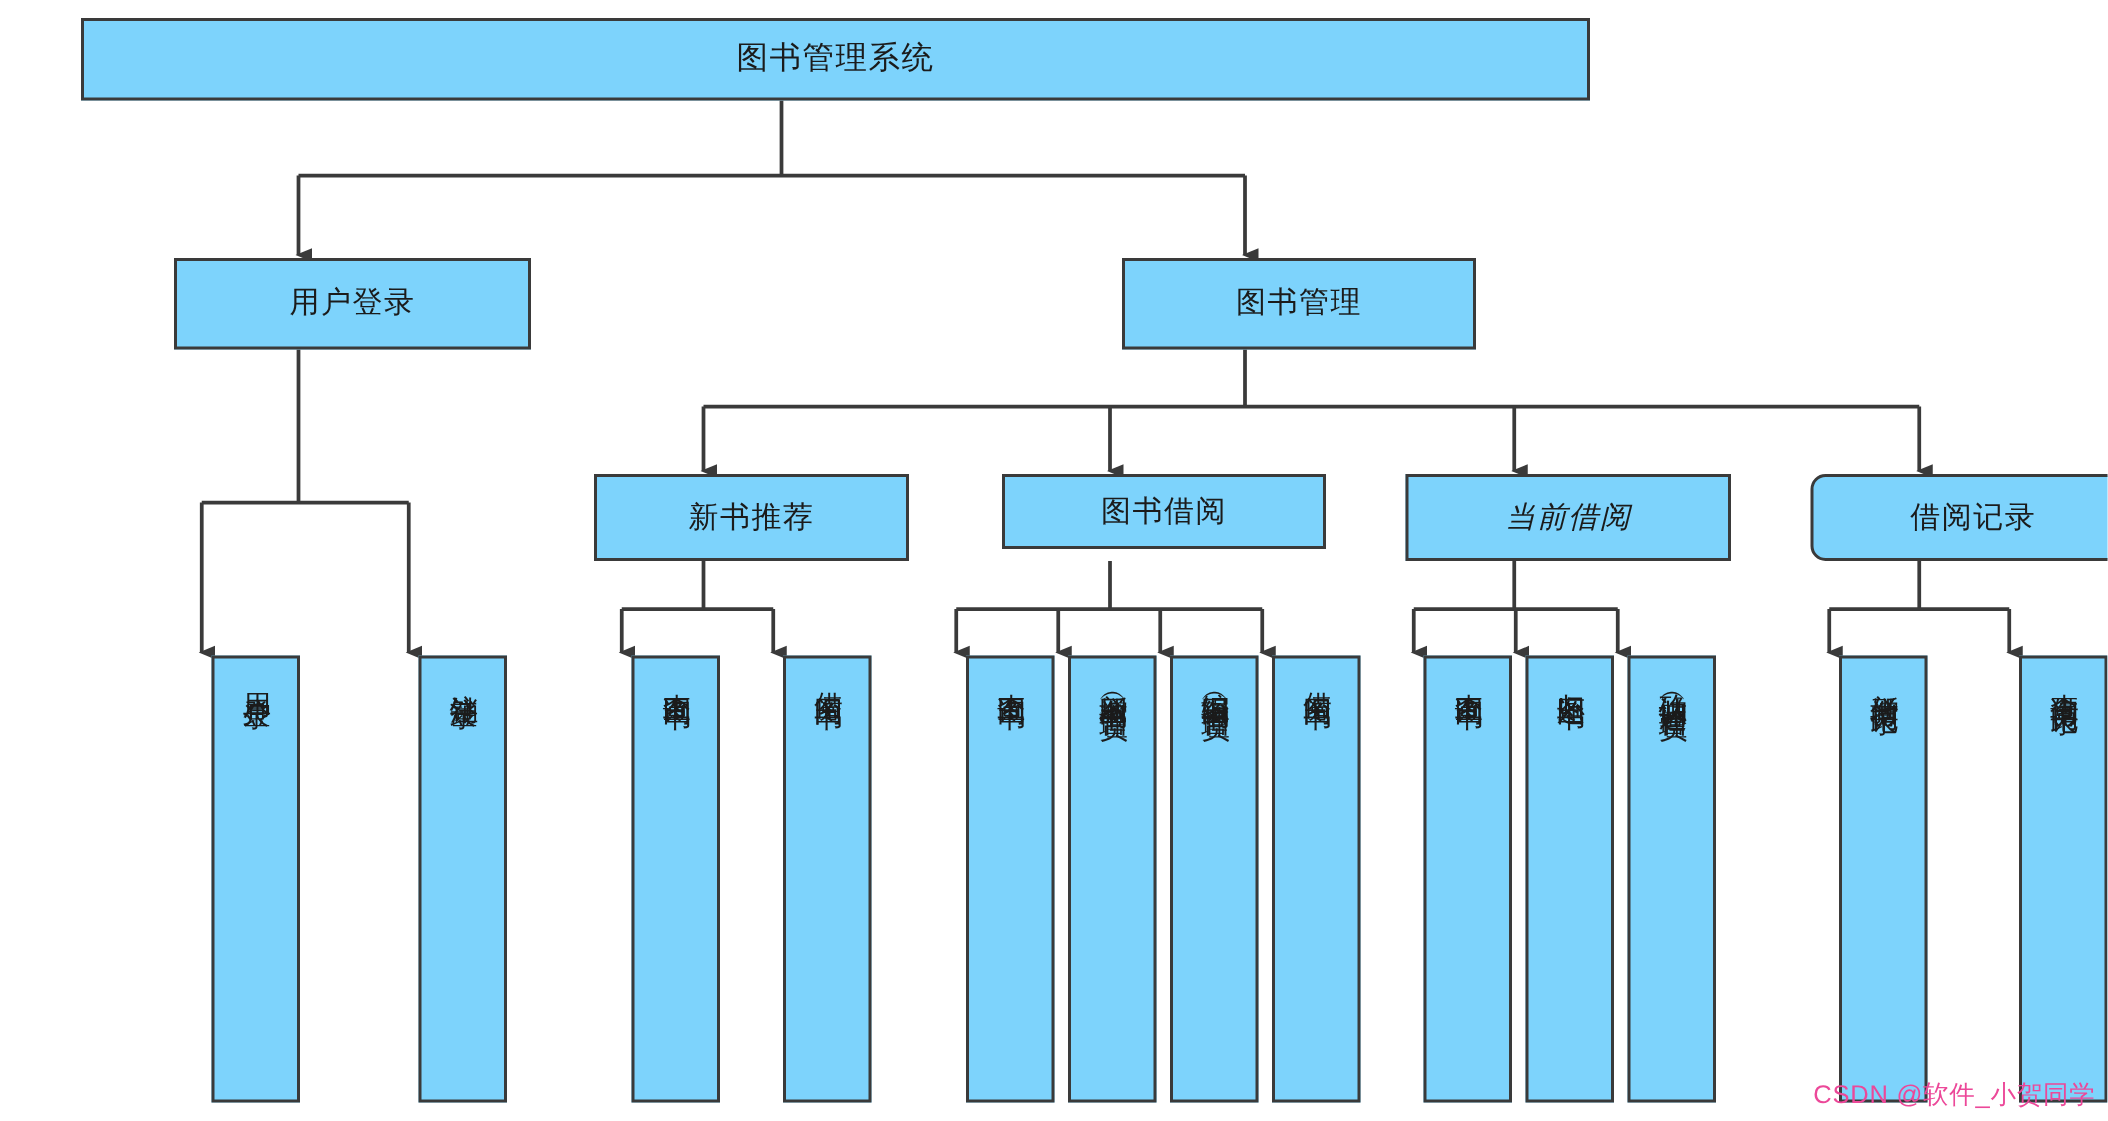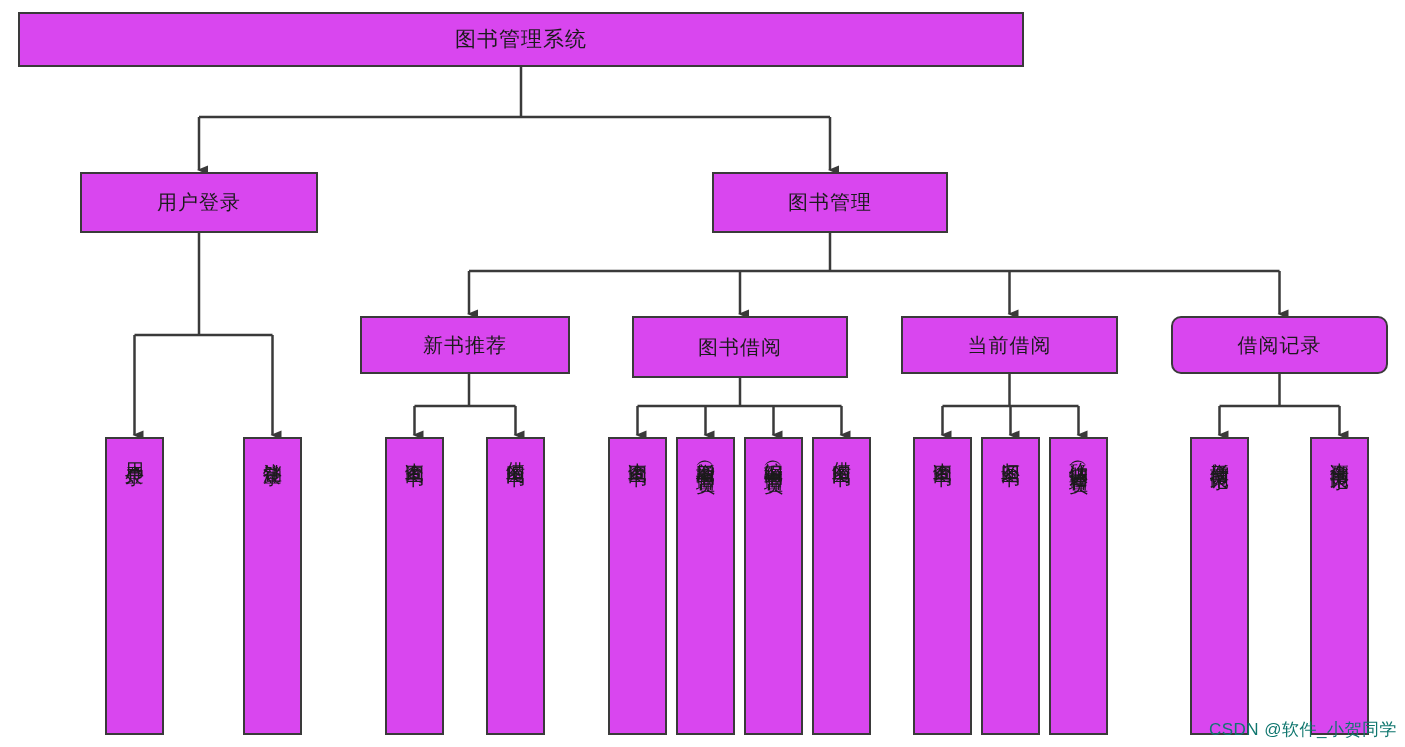--- a/index.html
+++ b/index.html
@@ -6,24 +6,25 @@
   body{
     width:1405px;height:747px;overflow:hidden;
     font-family:"Liberation Sans","DejaVu Sans",sans-serif;
     color:#1b1b1b;
   }
   #stage{position:relative;width:1405px;height:747px;background:#fff;}
   svg#wires{position:absolute;left:0;top:0;width:1405px;height:747px;}
   .node{
     position:absolute;
     box-sizing:border-box;
-    background:#d946ef;
+    background:#7dd3fc;
     border:2px solid #3a3a3a;
     display:flex;align-items:center;justify-content:center;
     text-align:center;
+    margin-left:36px;
   }
   .node .cap{
     font-size:20px;
     line-height:1.15;
     letter-spacing:1px;
     color:#1b1b1b;
     white-space:nowrap;
   }
   .node.leaf .cap{
     writing-mode:vertical-rl;
@@ -32,21 +33,21 @@
     letter-spacing:2px;
     line-height:1.25;
     white-space:normal;
   }
   .node.leaf{align-items:flex-start;padding-top:8px;}
   .node.root .cap{font-size:21px;}
   #watermark{
     position:absolute;
     right:8px;bottom:6px;
     font-size:17px;
-    color:#0f766e;
+    color:#ec4899;
     letter-spacing:0.5px;
     white-space:nowrap;
     pointer-events:none;
   }
 </style>
 </head>
 <body>
 
 <div id="stage">
   <svg id="wires" viewBox="0 0 1405 747">
@@ -98,24 +99,24 @@
       </div>
       <div class="node" style="left: 80px; top: 172px; width: 238px; height: 61px;">
         <span class="cap">用户登录</span>
       </div>
       <div class="node" style="left: 712px; top: 172px; width: 236px; height: 61px; align-items: center;">
         <span class="cap">图书管理</span>
       </div>
       <div class="node" style="left: 360px; top: 316px; width: 210px; height: 58px;">
         <span class="cap">新书推荐</span>
       </div>
-      <div class="node" style="left: 632px; top: 316px; width: 216px; height: 62px;">
+      <div class="node" style="left: 632px; top: 316px; width: 216px; height: 50px;">
         <span class="cap">图书借阅</span>
       </div>
-      <div class="node" style="left: 901px; top: 316px; width: 217px; height: 58px;">
+      <div class="node" style="left: 901px; top: 316px; width: 217px; height: 58px; font-style: italic;">
         <span class="cap">当前借阅</span>
       </div>
       <div class="node" style="left: 1171px; top: 316px; width: 217px; height: 58px; border-radius: 10px;">
         <span class="cap">借阅记录</span>
       </div>
       <div class="node leaf" style="left: 105px; top: 437px; width: 59px; height: 298px;">
         <span class="cap">用户登录</span>
       </div>
       <div class="node leaf" style="left: 243px; top: 437px; width: 59px; height: 298px;">
         <span class="cap">注销登录</span>

